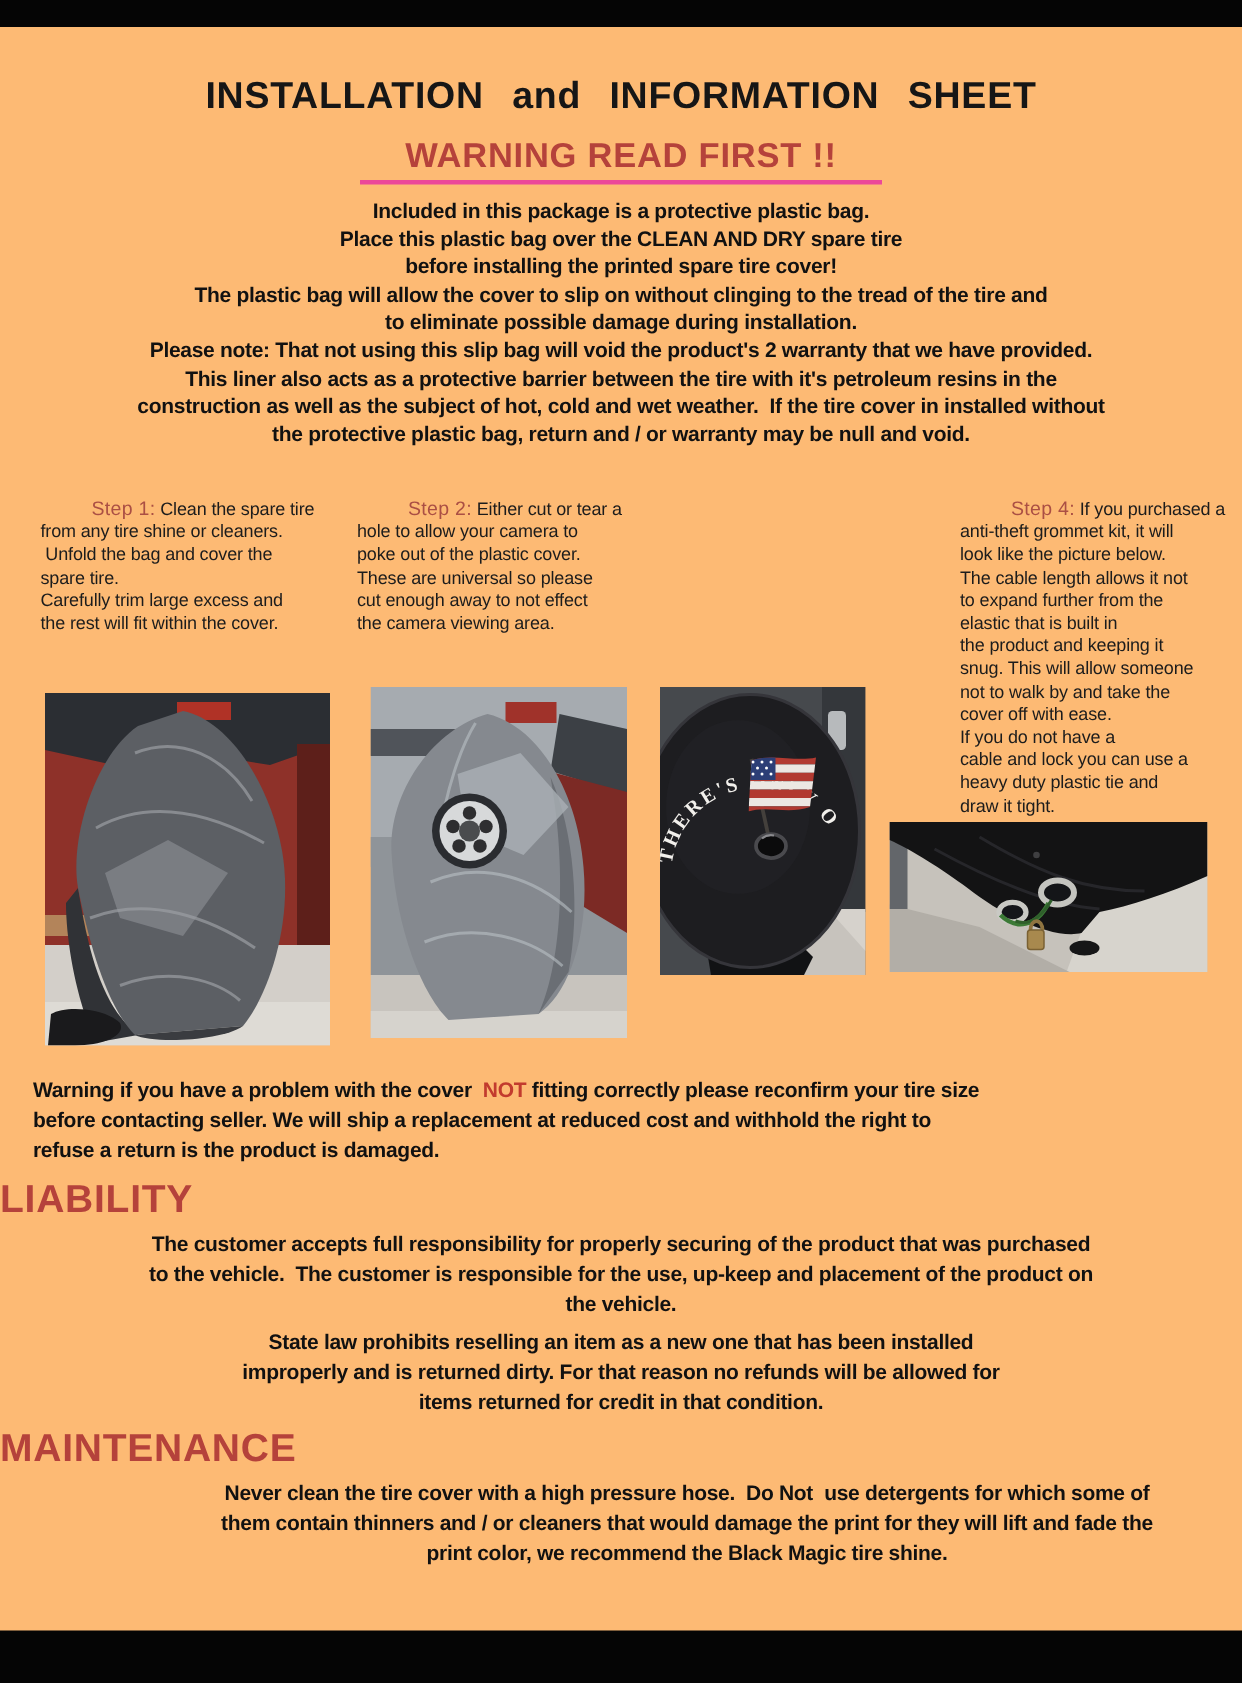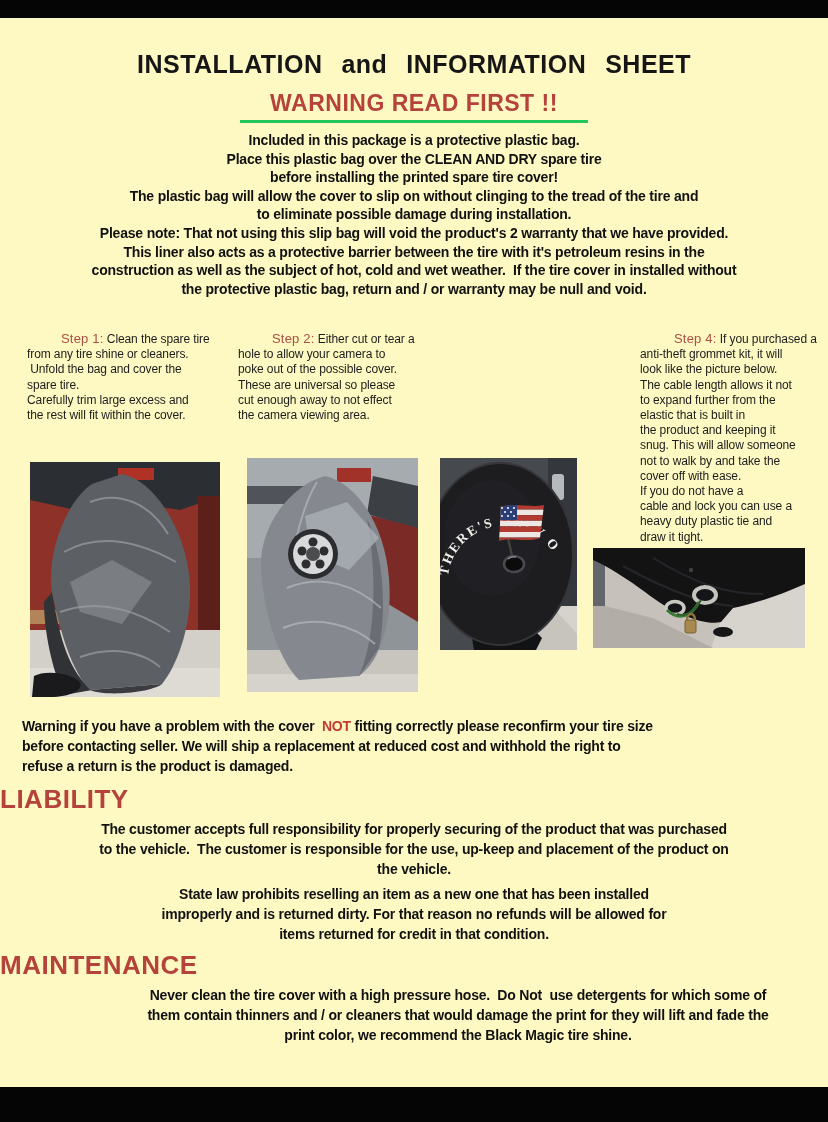--- a/index.html
+++ b/index.html
@@ -1,27 +1,27 @@
 <!DOCTYPE html>
 <html><head>
 <meta charset="utf-8">
 <style>
   html,body{margin:0;padding:0;background:#000;}
-  .page{position:relative;width:828px;height:1122px;background:#fef9c3;overflow:hidden;
+  .page{position:relative;width:828px;height:1122px;background:#fdba74;overflow:hidden;
         font-family:"Liberation Sans", sans-serif;color:#111;}
   .bar{position:absolute;left:0;width:100%;background:#050505;}
   .bar.top{top:0;height:18px;}
   .bar.bottom{top:1087px;height:35px;}
 
   .doc-title{position:absolute;top:50px;left:0;width:100%;text-align:center;
              font-size:25px;font-weight:bold;letter-spacing:.5px;word-spacing:2px;
              white-space:pre;color:#161616;}
   .warn-wrap{position:absolute;top:90px;left:0;width:100%;text-align:center;}
   .warn-head{display:inline-block;font-size:23px;font-weight:bold;color:#b5423b;
-             letter-spacing:.5px;border-bottom:3px solid #22c55e;padding:0 30px 3px;white-space:pre;text-align:right;}
+             letter-spacing:.5px;border-bottom:3px solid #ec4899;padding:0 30px 3px;white-space:pre;text-align:right;}
 
   .intro{position:absolute;top:131px;left:0;width:100%;text-align:center;
          font-size:14px;font-weight:bold;line-height:18.6px;letter-spacing:-0.2px;white-space:pre;}
 
   .step{position:absolute;top:332px;font-size:12px;line-height:15.2px;letter-spacing:-0.1px;color:#1c1c1c;}
   .step .lbl{font-size:13px;color:#ab4f44;line-height:1;letter-spacing:.2px;margin-left:34px;}
   .step .txt{white-space:pre;}
   .step1{left:27px;width:200px;}
   .step2{left:238px;width:200px;}
   .step3{left:440px;width:196px;}
@@ -71,21 +71,21 @@
 the protective plastic bag, return and / or warranty may be null and void.</div>
 
   <div class="step step1"><span class="lbl">Step 1:</span> <span class="txt">Clean the spare tire
 from any tire shine or cleaners.
  Unfold the bag and cover the
 spare tire.
 Carefully trim large excess and
 the rest will fit within the cover.</span></div>
   <div class="step step2"><span class="lbl">Step 2:</span> <span class="txt">Either cut or tear a
 hole to allow your camera to
-poke out of the possible cover.
+poke out of the plastic cover.
 These are universal so please
 cut enough away to not effect
 the camera viewing area.</span></div>
   <div class="step step4"><span class="lbl">Step 4:</span> <span class="txt">If you purchased a
 anti-theft grommet kit, it will
 look like the picture below.
 The cable length allows it not
 to expand further from the
 elastic that is built in
 the product and keeping it

